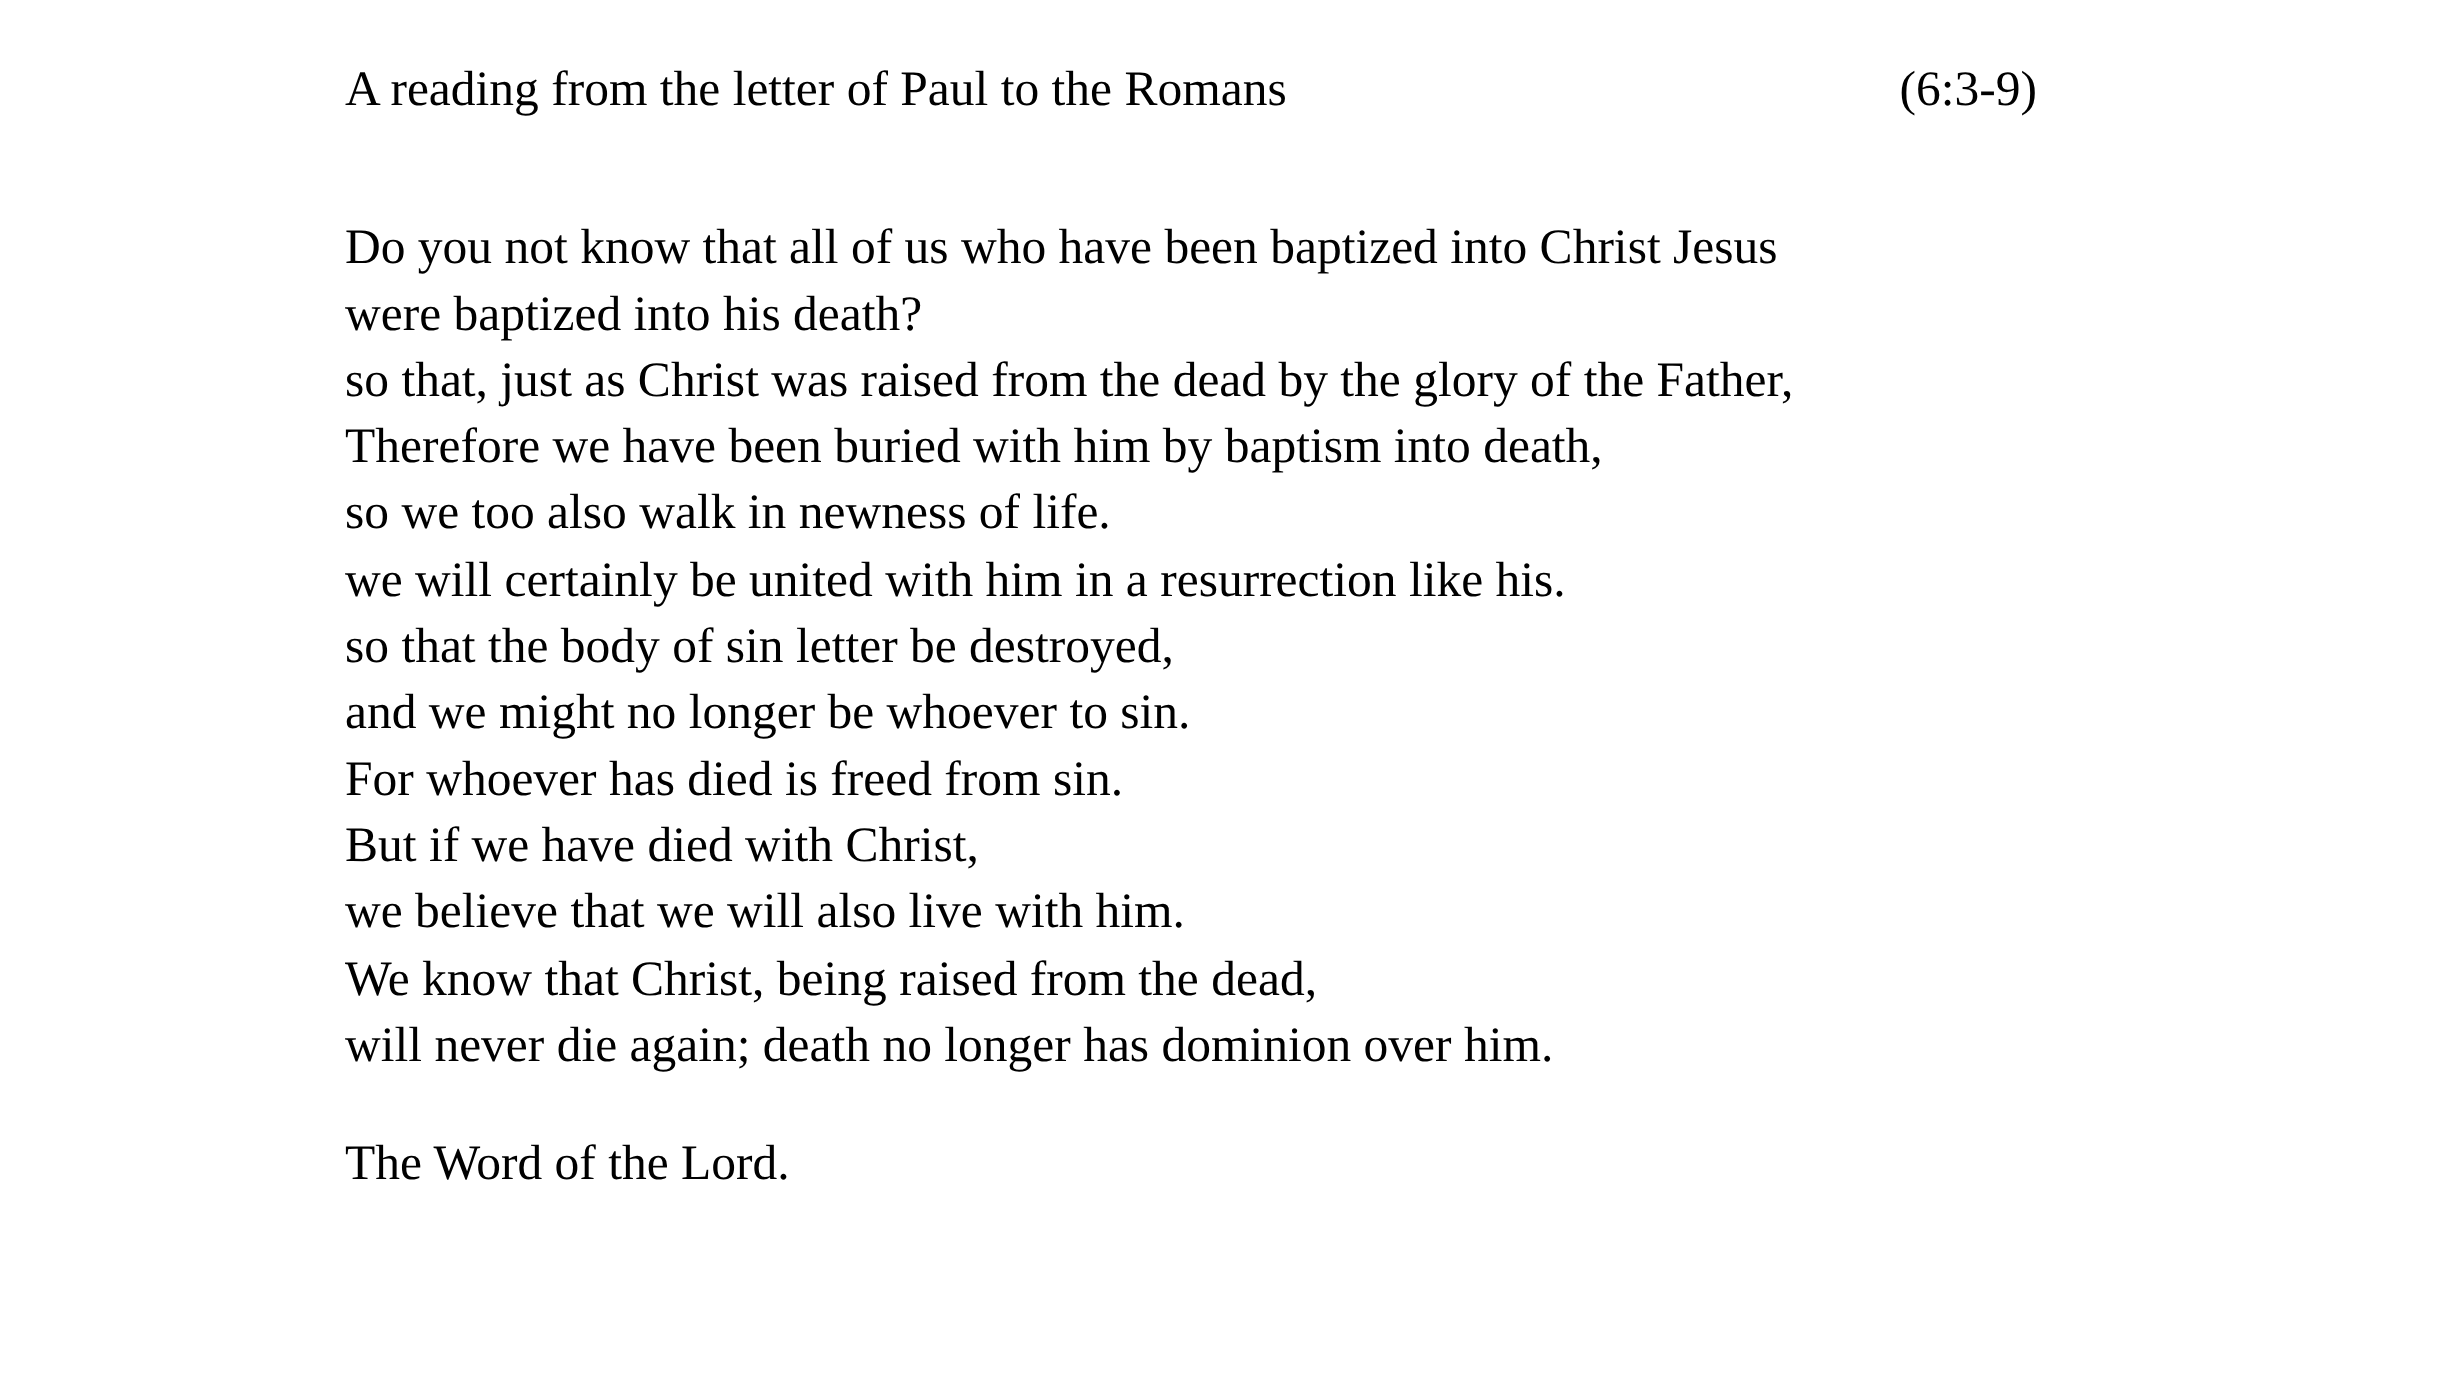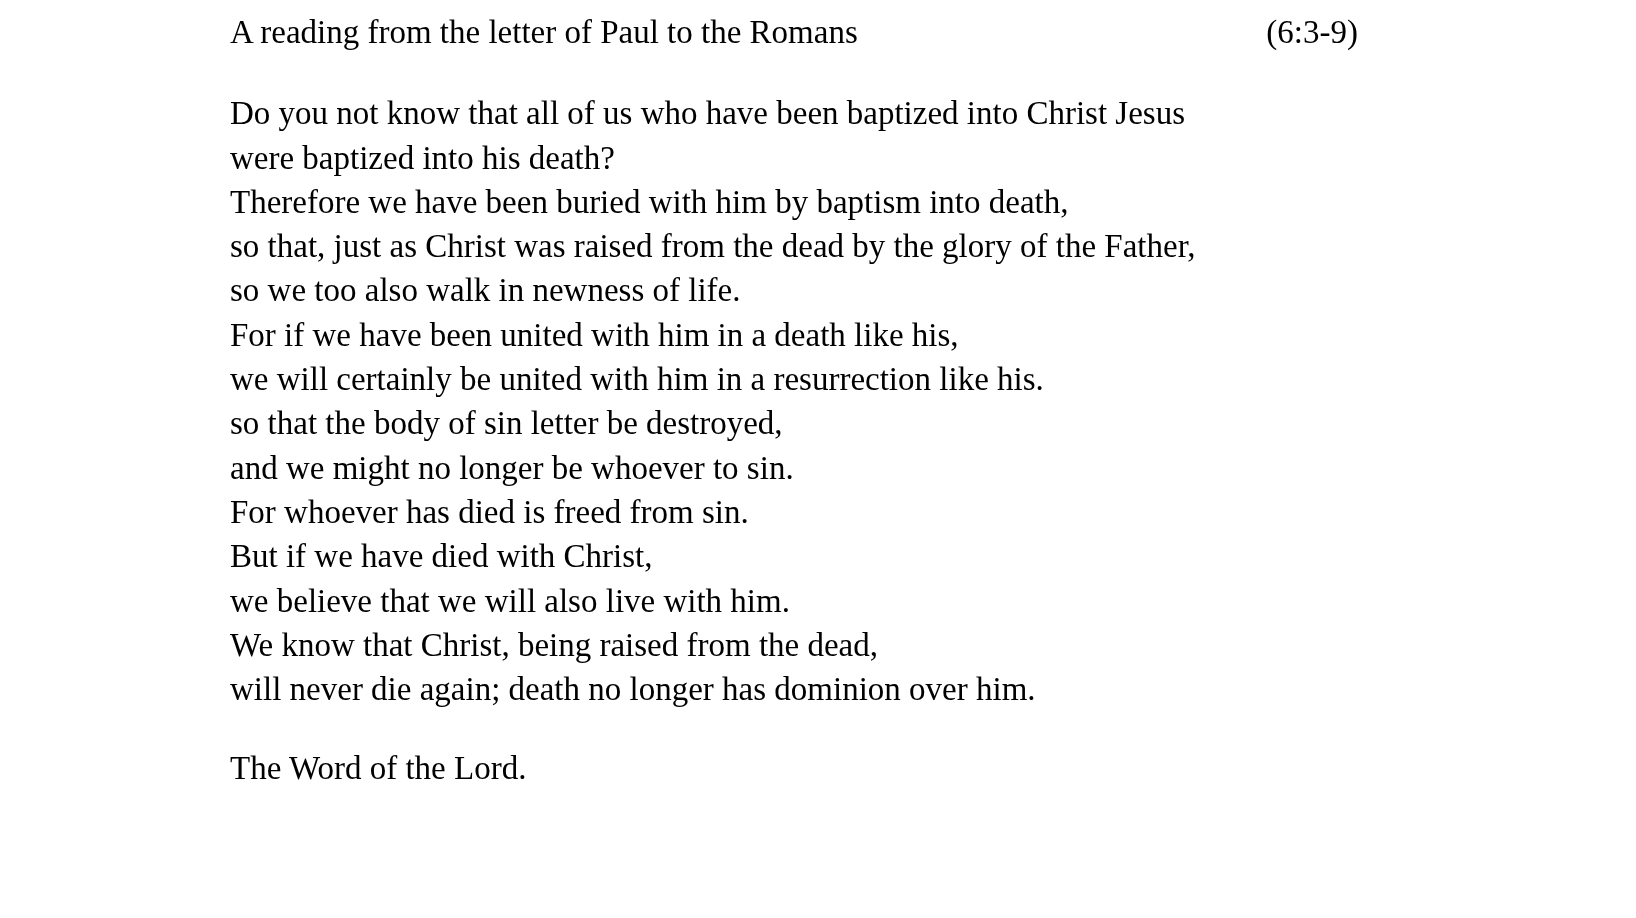--- a/index.html
+++ b/index.html
@@ -20,29 +20,30 @@
   }
   .content {
     width: 1128px;
     font-size: 33px;
     line-height: 44.3px;
   }
   .header-row {
     display: flex;
     justify-content: space-between;
     align-items: baseline;
+    margin-top: 28px;
   }
   .reading-title {
     white-space: nowrap;
   }
   .verse-ref {
     white-space: nowrap;
   }
   .body-block {
-    margin-top: 37px; 
+    margin-top: 61px; 
   }
   .reading-line {
     white-space: nowrap;
   }
   .closing-line {
     margin-top: 35px; 
     white-space: nowrap;
   }
 </style>
 </head>
@@ -52,24 +53,23 @@
   <div class="content">
 
     <div class="header-row">
       <span class="reading-title">A reading from the letter of Paul to the Romans</span>
       <span class="verse-ref">(6:3-9)</span>
     </div>
 
     <div class="body-block">
       <div class="reading-line">Do you not know that all of us who have been baptized into Christ Jesus</div>
       <div class="reading-line">were baptized into his death?</div>
+      <div class="reading-line">so that, just as Christ was raised from the dead by the glory of the Father,</div>
       <div class="reading-line">Therefore we have been buried with him by baptism into death,</div>
-      <div class="reading-line">so that, just as Christ was raised from the dead by the glory of the Father,</div>
       <div class="reading-line">so we too also walk in newness of life.</div>
-      <div class="reading-line">For if we have been united with him in a death like his,</div>
       <div class="reading-line">we will certainly be united with him in a resurrection like his.</div>
       <div class="reading-line">so that the body of sin letter be destroyed,</div>
       <div class="reading-line">and we might no longer be whoever to sin.</div>
       <div class="reading-line">For whoever has died is freed from sin.</div>
       <div class="reading-line">But if we have died with Christ,</div>
       <div class="reading-line">we believe that we will also live with him.</div>
       <div class="reading-line">We know that Christ, being raised from the dead,</div>
       <div class="reading-line">will never die again; death no longer has dominion over him.</div>
     </div>
 

